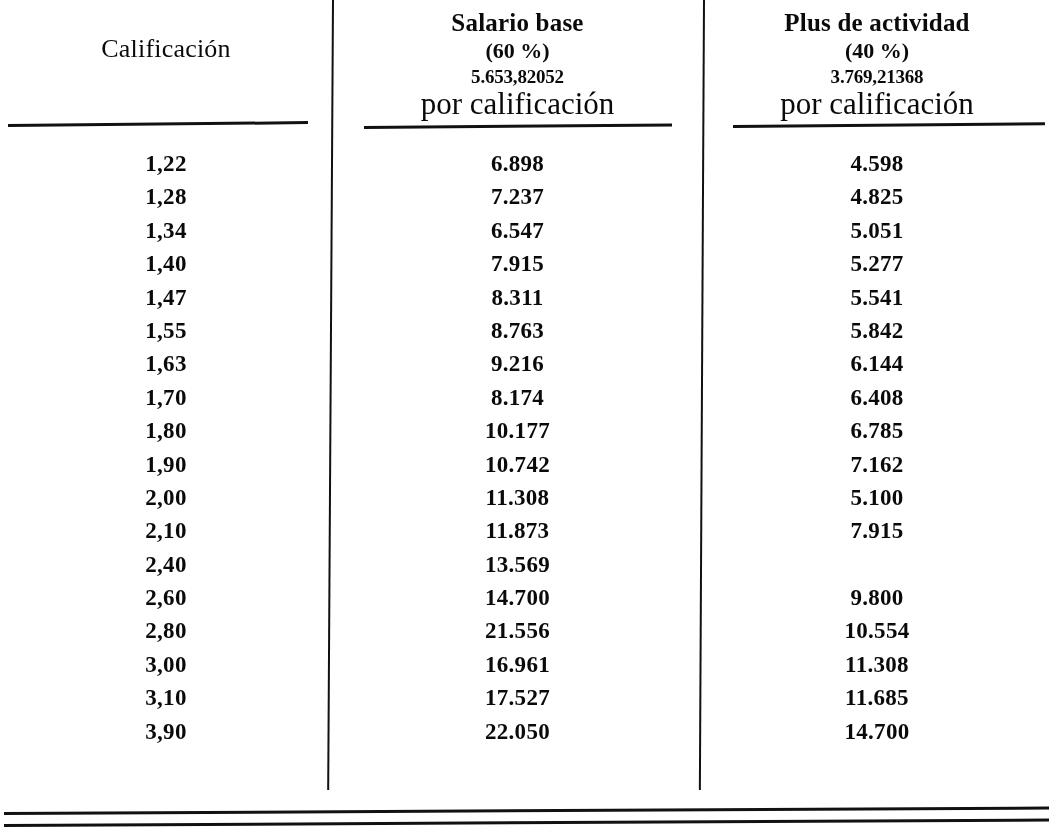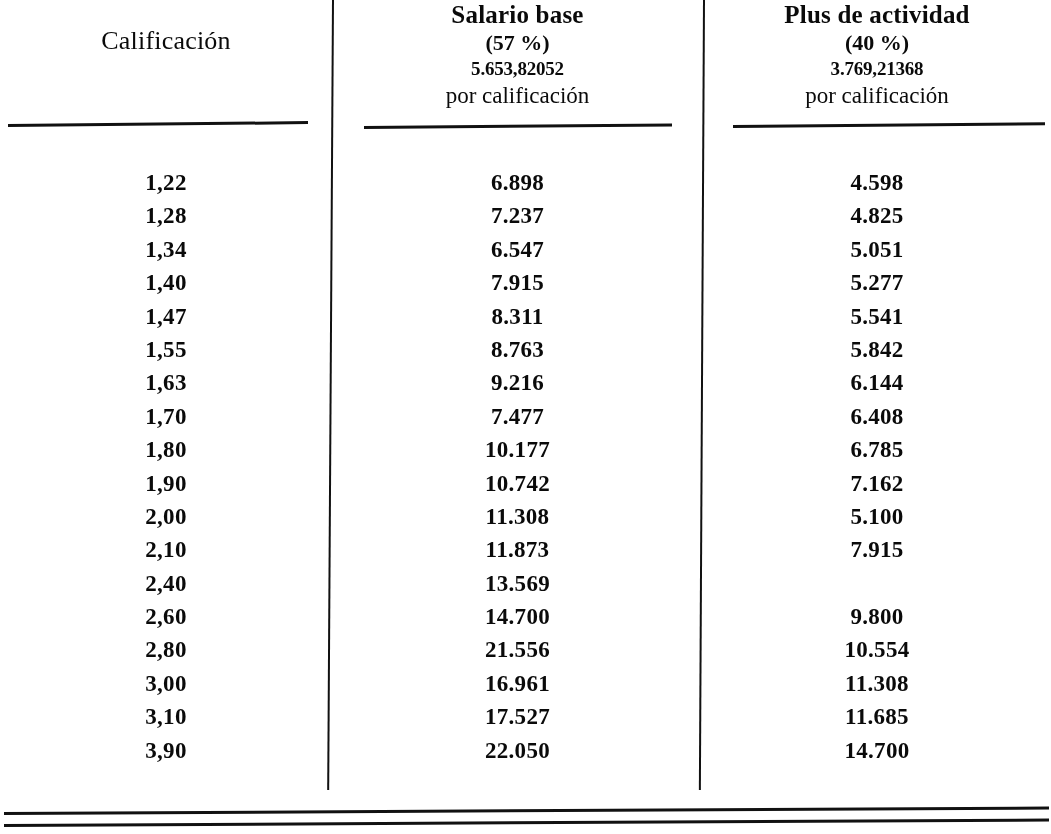--- a/index.html
+++ b/index.html
@@ -30,20 +30,21 @@
     top: 0;
     left: 0;
     width: 1051px;
     height: 118px;
   }
   .head-cell {
     position: absolute;
     top: 0;
     text-align: center;
     box-sizing: border-box;
+    padding-top: 8px;
   }
   .head-title {
     font-size: 25px;
     font-weight: 700;
     letter-spacing: .2px;
     line-height: 29px;
     white-space: nowrap;
   }
   .head-title.plain {
     font-weight: 400;
@@ -56,28 +57,28 @@
     white-space: nowrap;
   }
   .head-rate {
     font-size: 19px;
     font-weight: 700;
     line-height: 25px;
     letter-spacing: -.2px;
     white-space: nowrap;
   }
   .head-per {
-    font-size: 23px;
+    font-size: 31px;
     font-weight: 400;
     line-height: 29px;
     white-space: nowrap;
   }
   
   .head-cell.single {
-    padding-top: 26px;
+    padding-top: 34px;
   }
 
   
   .head-rule {
     position: absolute;
     height: 3px;
     background: #111;
     transform-origin: left center;
   }
   .hr-1 { left: 8px;   width: 300px; top: 124px; transform: rotate(-0.55deg); }
@@ -92,21 +93,21 @@
     height: 790px;
     background: #111;
     transform-origin: top center;
   }
   .vr-1 { left: 332px; transform: rotate(0.35deg); }
   .vr-2 { left: 703px; transform: rotate(0.30deg); }
 
   
   .body-zone {
     position: absolute;
-    top: 166px;
+    top: 147px;
     left: 0;
     width: 844px;
   }
   .row {
     position: relative;
     height: 33.4px;
   }
   .cell {
     position: absolute;
     top: 0;
@@ -136,21 +137,21 @@
 <div class="page">
 
   <div class="header-zone">
 
     <div class="head-cell col-1 single">
       <div class="head-title plain">Calificación</div>
     </div>
 
     <div class="head-cell col-2">
       <div class="head-title">Salario base</div>
-      <div class="head-pct">(57 %)</div>
+      <div class="head-pct">(60 %)</div>
       <div class="head-rate">5.653,82052</div>
       <div class="head-per">por calificación</div>
     </div>
 
     <div class="head-cell col-3">
       <div class="head-title">Plus de actividad</div>
       <div class="head-pct">(40 %)</div>
       <div class="head-rate">3.769,21368</div>
       <div class="head-per">por calificación</div>
     </div>
@@ -194,21 +195,21 @@
         <div class="cell col-2">8.763</div>
         <div class="cell col-3">5.842</div>
       </div>
       <div class="row">
         <div class="cell col-1">1,63</div>
         <div class="cell col-2">9.216</div>
         <div class="cell col-3">6.144</div>
       </div>
       <div class="row">
         <div class="cell col-1">1,70</div>
-        <div class="cell col-2">7.477</div>
+        <div class="cell col-2">8.174</div>
         <div class="cell col-3">6.408</div>
       </div>
       <div class="row">
         <div class="cell col-1">1,80</div>
         <div class="cell col-2">10.177</div>
         <div class="cell col-3">6.785</div>
       </div>
       <div class="row">
         <div class="cell col-1">1,90</div>
         <div class="cell col-2">10.742</div>

